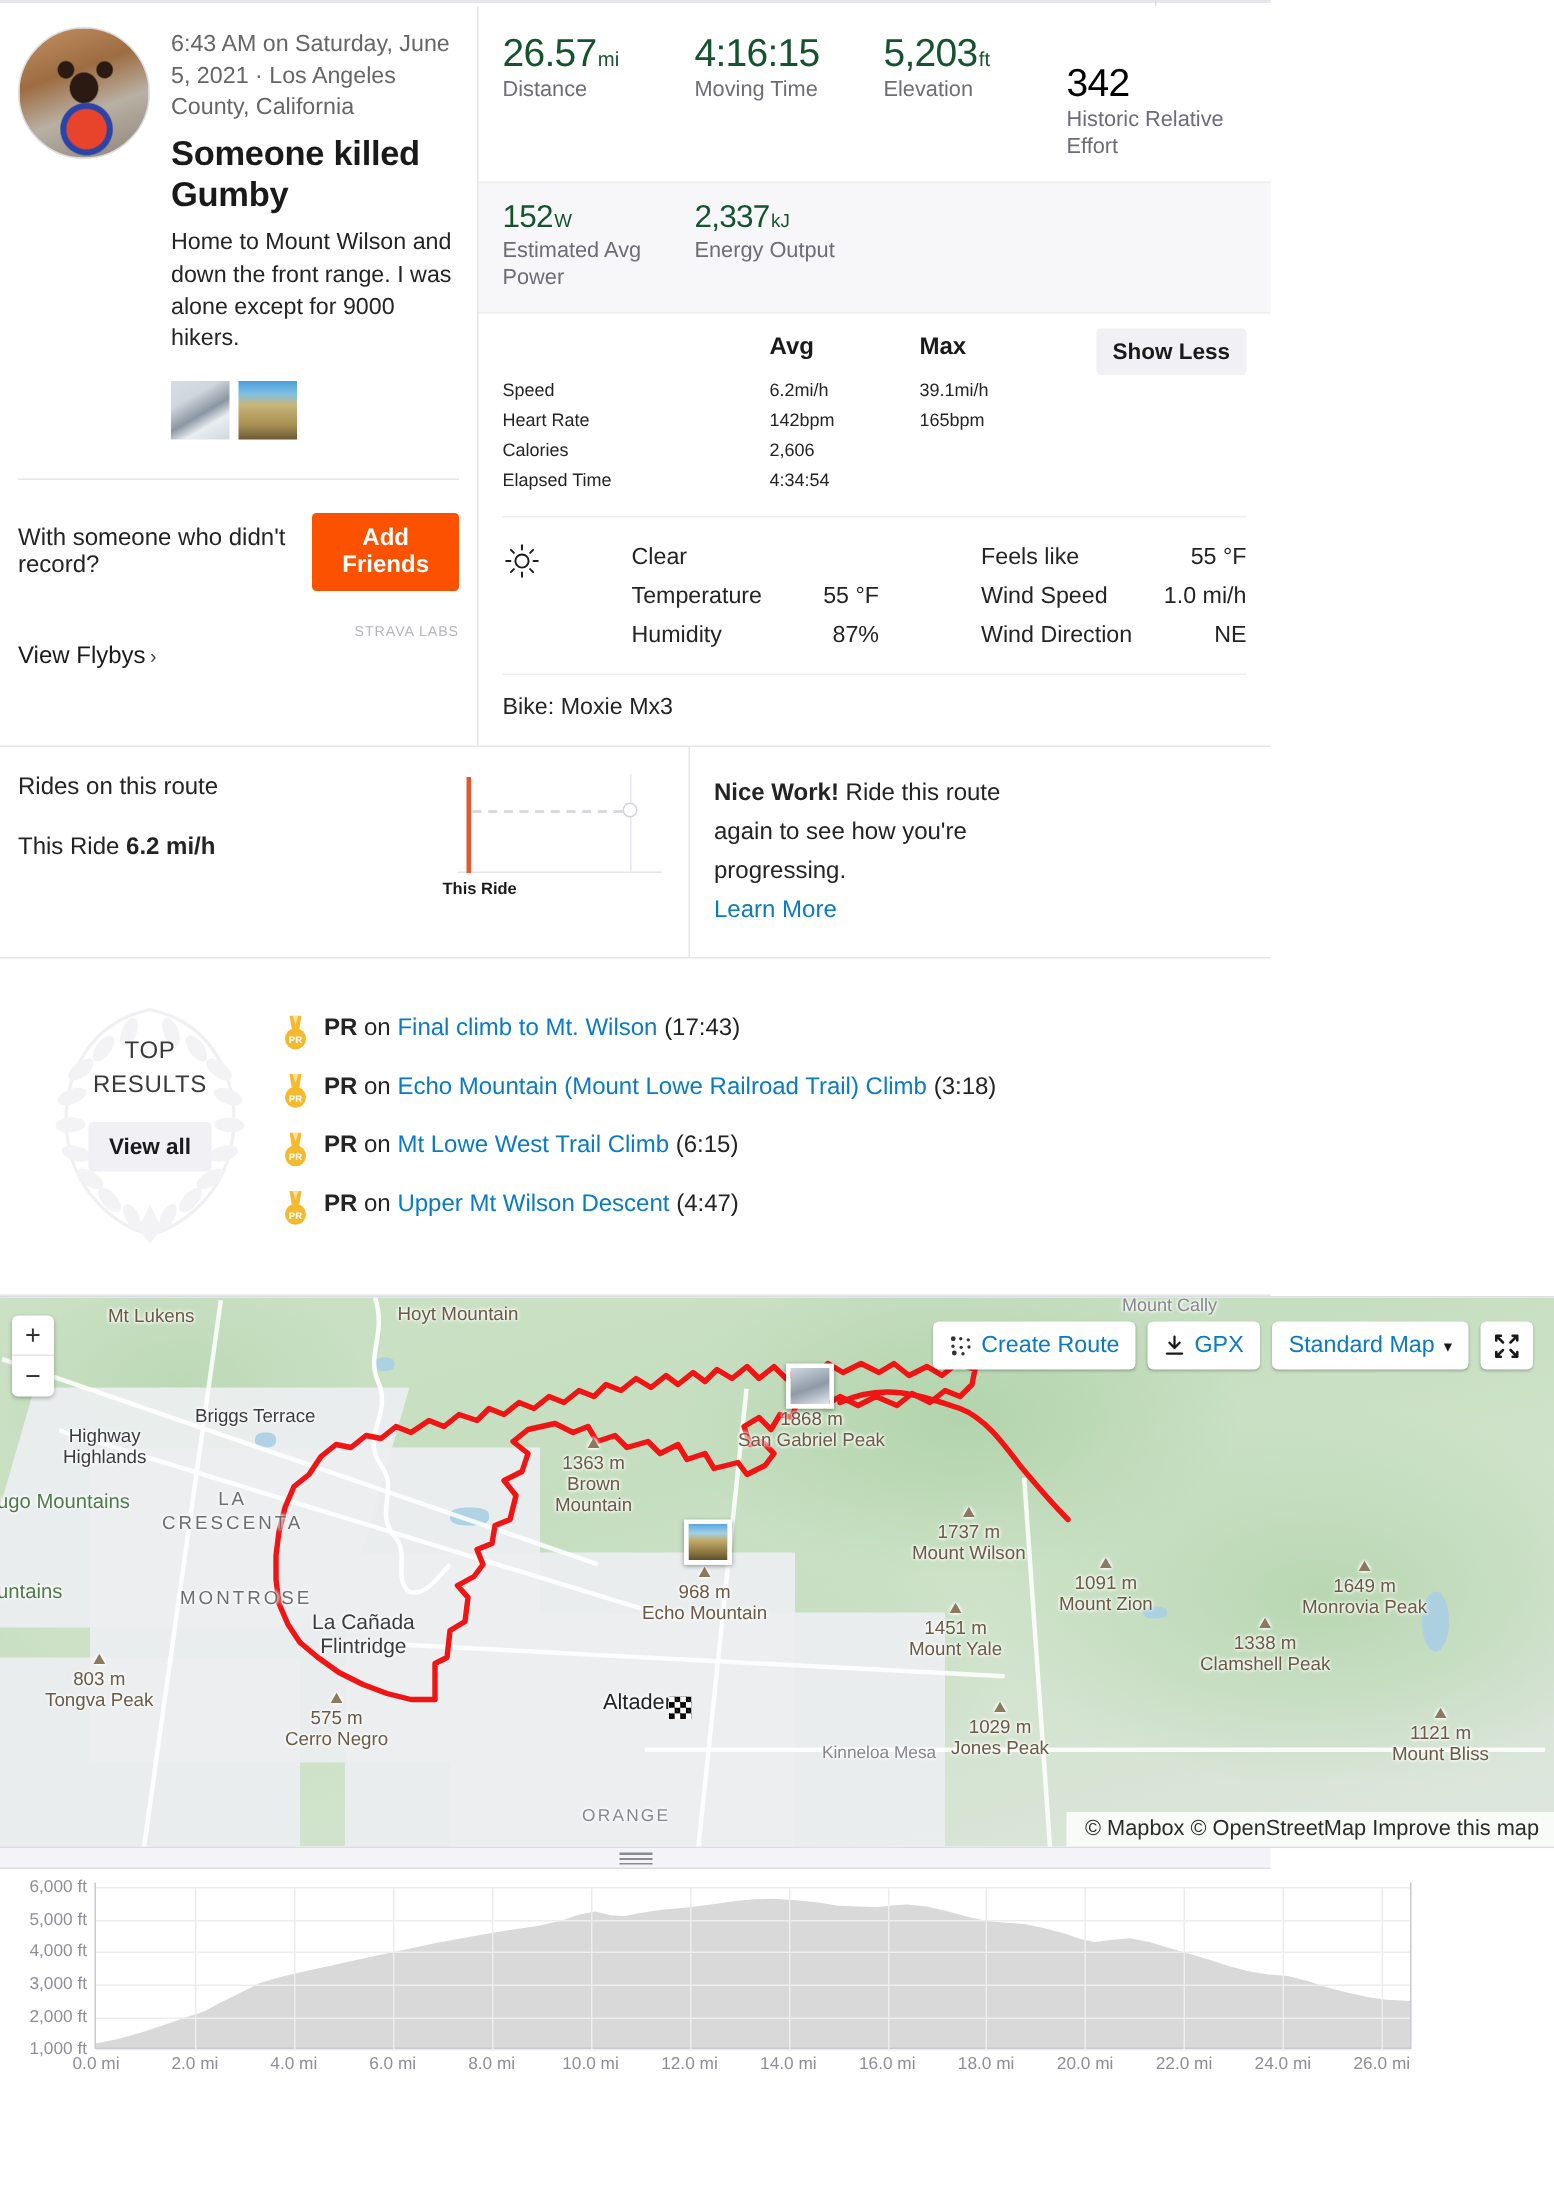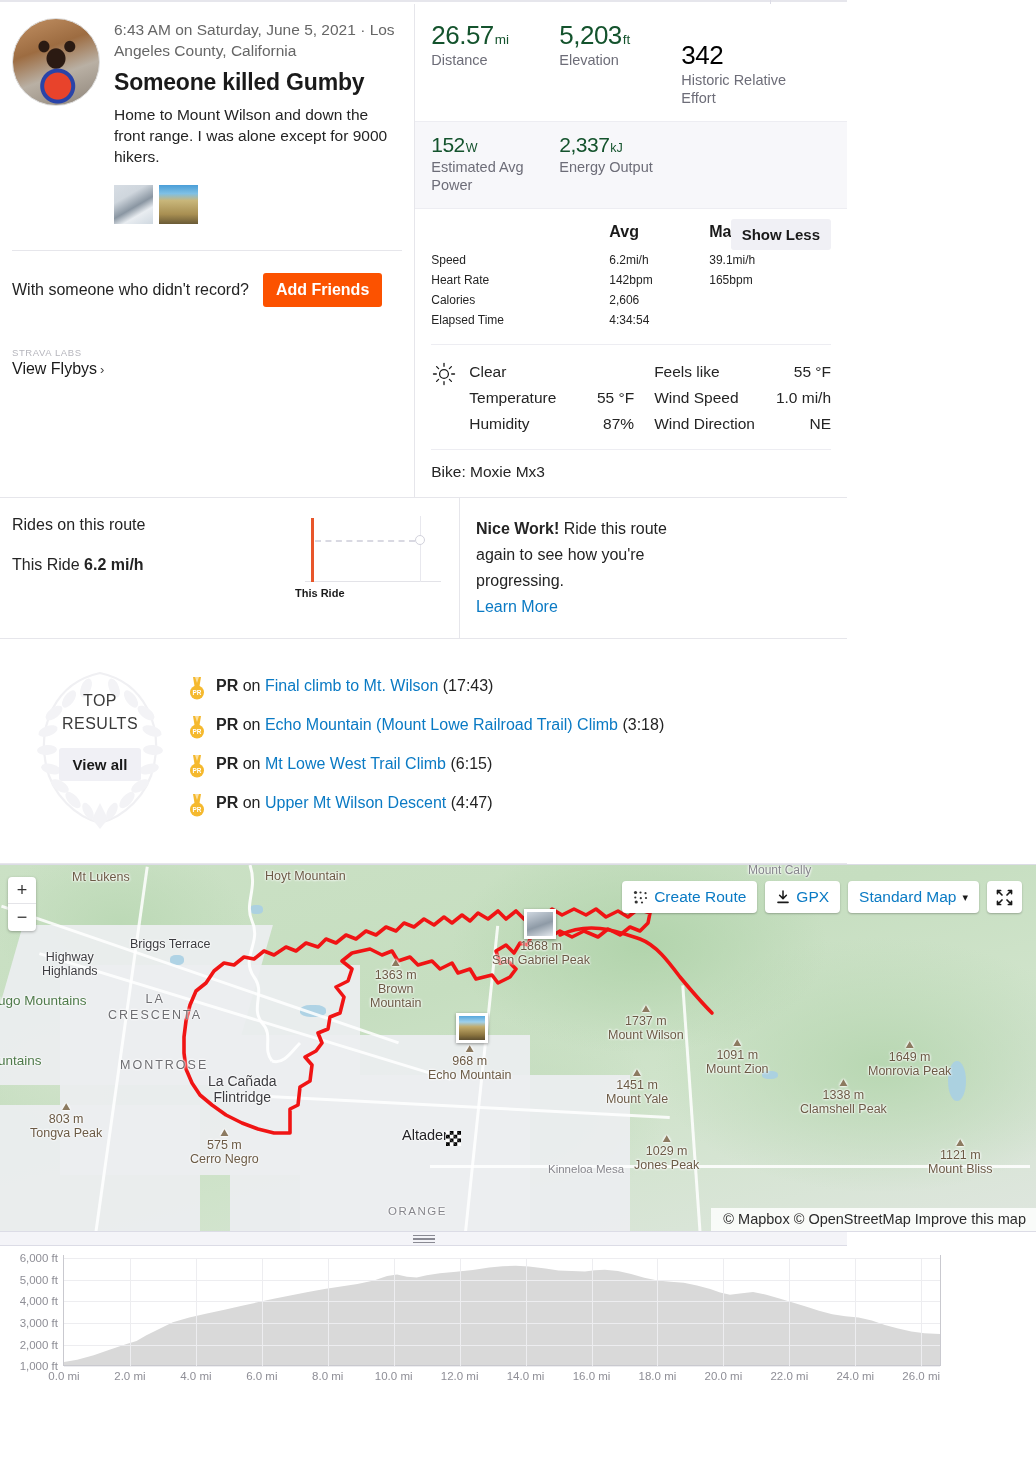--- a/index.html
+++ b/index.html
@@ -44,21 +44,21 @@
   .ph2 { background:linear-gradient(180deg,#4a9ed8 0%,#7fc0e4 22%,#c8b67a 40%,#a88f52 75%,#6a5a36 100%); }
 
   .divider-light { border-top:1px solid #e6e6eb; margin:26px 0 0 0; }
   .friends-row { display:flex; align-items:center; gap:14px; margin-top:22px; }
   .friends-text { font-size:16px; color:#242424; }
   .btn-orange {
     background:#fc5200; color:#fff; border:none; border-radius:3px;
     font-size:16px; font-weight:bold; padding:8px 13px; cursor:pointer;
     font-family:"Liberation Sans", sans-serif;
   }
-  .labs { font-size:9.5px; color:#b6b6bd; letter-spacing:0.6px; margin-top:40px;}
+  .labs { font-size:9.5px; color:#b6b6bd; letter-spacing:0.6px; margin-top:22px;text-align:right;}
   .flybys { font-size:16px; color:#1a1a1a; margin-top:2px; cursor:pointer;}
   .flybys .chev { color:#444; font-size:13px; margin-left:3px;}
 
   
   .bigstats { display:flex; padding:18px 16px 14px 16px; gap:0; }
   .bigstat { padding-right:10px; }
   .bigstat.w1 { width:128px; } .bigstat.w2 { width:126px; }
   .bigstat.w3 { width:122px; } .bigstat.w4 { width:120px; }
   .bigval { font-size:26px; color:#14532d; line-height:1.05; letter-spacing:-0.5px;}
   .bigval .u { font-size:13.5px; margin-left:1px; letter-spacing:0;}
@@ -83,21 +83,21 @@
     background:#f0f0f5; color:#1a1a1a; border:none; border-radius:3px;
     font-size:15px; font-weight:bold; padding:7px 11px; cursor:pointer;
     font-family:"Liberation Sans", sans-serif;
   }
 
   .weather { margin:14px 16px 0 16px; border-top:1px solid #ededf2; padding:14px 0 12px 0;
              display:flex; gap:8px; }
   .sun { width:30px; flex:0 0 30px; padding-top:2px;}
   .wcols { display:flex; flex:1; }
   .wcol { flex:1; }
-  .wrow { display:flex; justify-content:space-between; font-size:15.5px; color:#242424; padding:2px 0; line-height:1.42;}
+  .wrow { display:flex; justify-content:space-between; font-size:15.5px; color:#242424; padding:2px 0; line-height:1.42;margin-left:48px;}
   .wcol.left .wrow { padding-right:16px; }
   .wcol.right .wrow { padding-left:4px; }
   .gearline { margin:0 16px; border-top:1px solid #ededf2; padding:13px 0 16px 0; font-size:15.5px; color:#242424;}
 
   
   .routerow { display:flex; border-bottom:1px solid #e6e6eb; }
   .rr-left { width:505px; border-right:1px solid #e6e6eb; padding:18px 12px 26px 12px; display:flex; }
   .rr-textcol { width:275px; }
   .rr-line { font-size:16px; color:#242424; margin-bottom:22px;}
   .rr-line b { font-weight:bold; }
@@ -222,20 +222,24 @@
         <span>View Flybys</span><span class="chev">›</span>
       </div>
     </div>
 
     <div class="right-col">
 
       <div class="bigstats">
         <div class="bigstat w1">
           <div class="bigval"><span>26.57</span><span class="u">mi</span></div>
           <div class="biglbl">Distance</div>
+        </div>
+        <div class="bigstat w2">
+          <div class="bigval"><span>4:16:15</span></div>
+          <div class="biglbl">Moving Time</div>
         </div>
         <div class="bigstat w3">
           <div class="bigval"><span>5,203</span><span class="u">ft</span></div>
           <div class="biglbl">Elevation</div>
         </div>
         <div class="bigstat w4">
           <div class="bigval red">342</div>
           <div class="biglbl">Historic Relative Effort</div>
         </div>
       </div>

